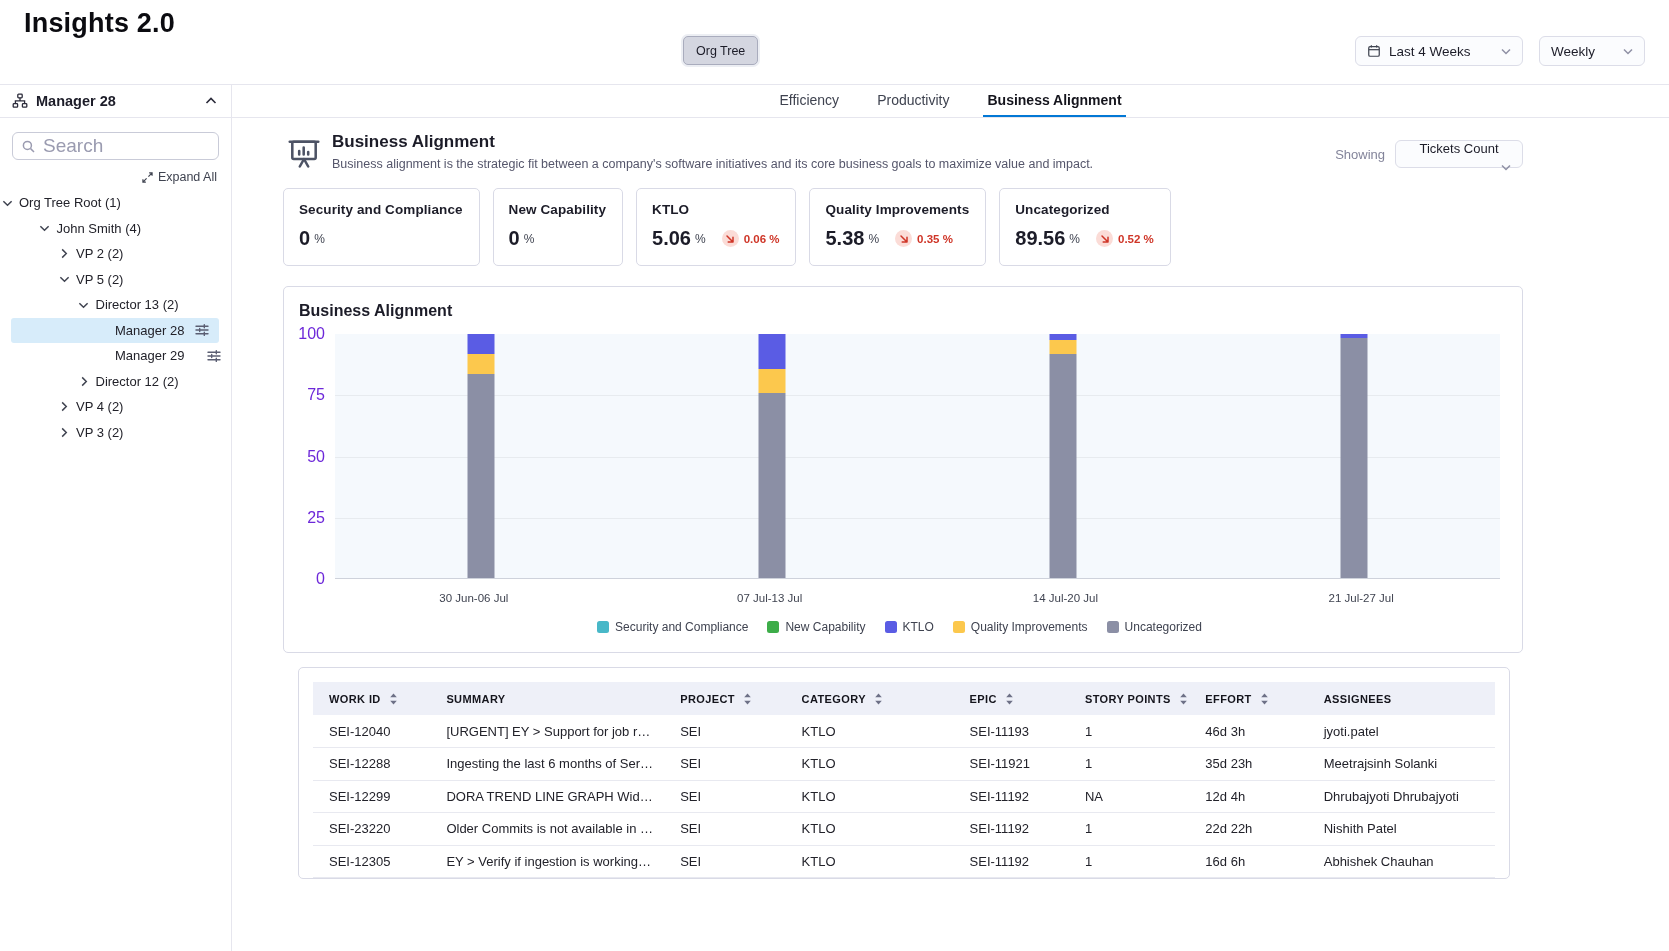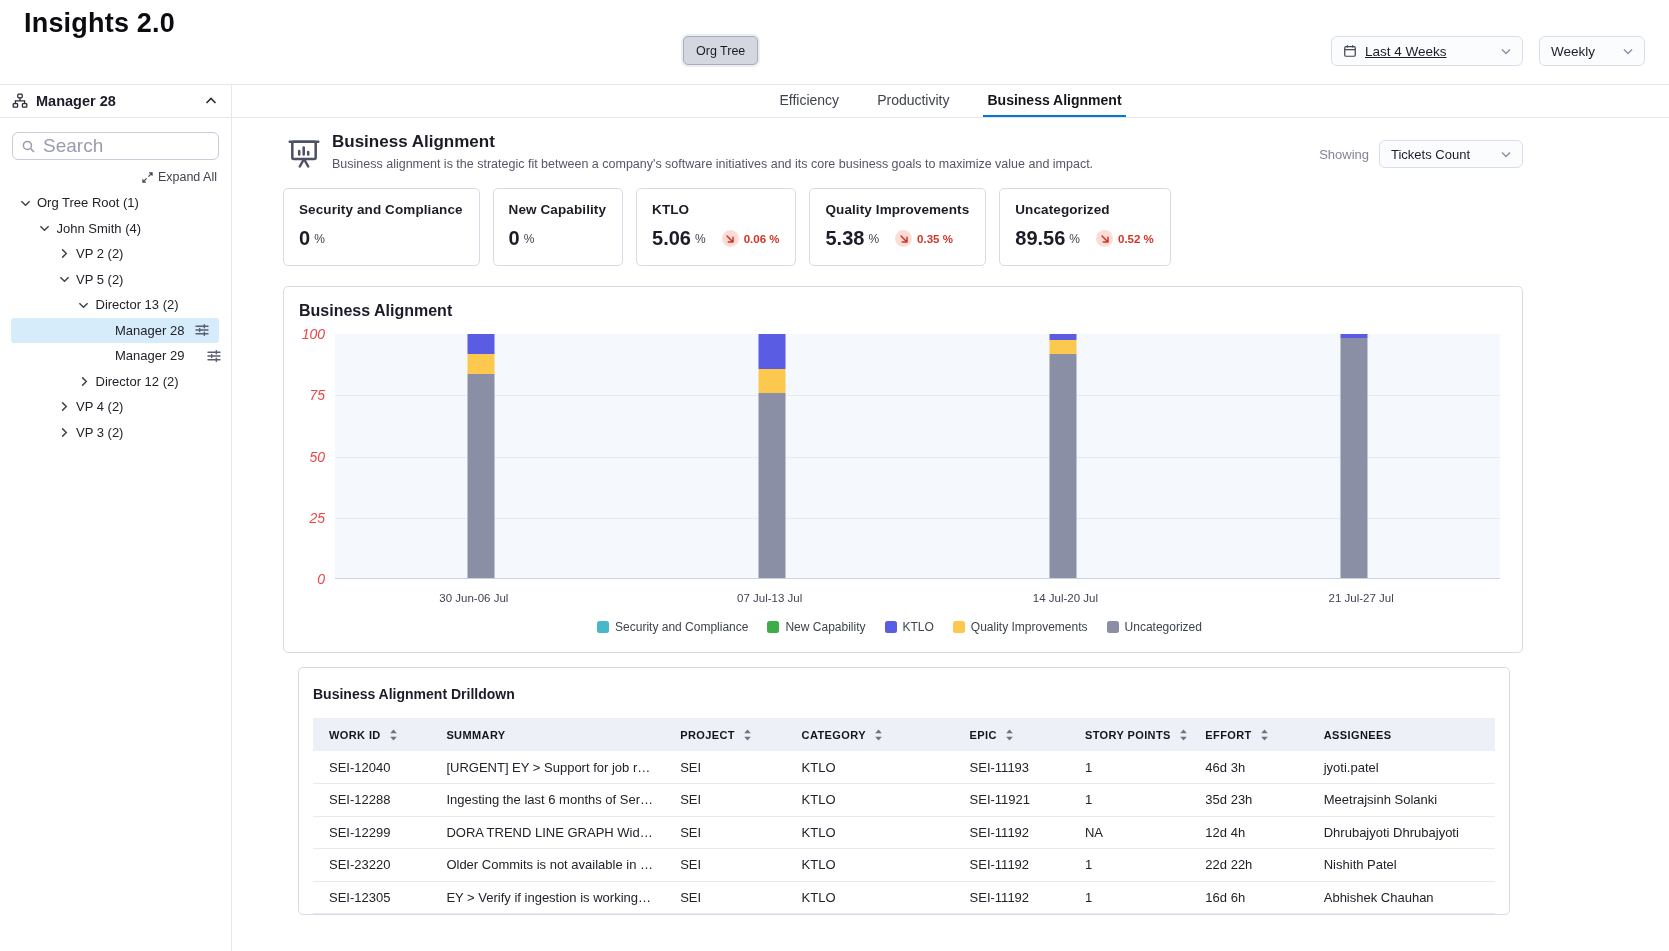--- a/index.html
+++ b/index.html
@@ -14,21 +14,21 @@
   .crumb-sep { margin-top:1px; }
   .page-title { font-size:27px; font-weight:700; color:#0b0b10; padding:8px 0 0 24px; letter-spacing:.2px; }
   .orgtree-btn { position:absolute; left:683px; top:36px; height:29px; padding:0 12px;
     background:#d4d6e0; border:1px solid #a9acbd; border-radius:5px; box-shadow:0 0 0 2px #eceef3;
     font-size:12.5px; font-weight:400; color:#1c1c28; cursor:pointer; }
   .hdr-controls { position:absolute; right:24px; top:36px; display:flex; gap:16px; }
   .dropdown { display:flex; align-items:center; gap:8px; height:30px; padding:0 11px;
     border:1px solid #dcdde8; border-radius:6px; background:#fbfcfe; font-size:13.5px;
     color:#1c1c28; cursor:pointer; }
   .dropdown .chev { margin-left:auto; }
-  .dd-range { width:192px;text-decoration:underline; }
+  .dd-range { width:168px; }
   .dd-interval { width:106px; }
 
   
   .sidebar { position:absolute; left:0; top:85px; bottom:0; width:232px; border-right:1px solid #e6e6ee; background:#fff; }
   .sidebar-head { display:flex; align-items:center; gap:8px; height:33px; padding:0 14px 0 12px; border-bottom:1px solid #e6e6ee; }
   .sidebar-title { font-size:14.5px; font-weight:700; flex:1; }
   .search-wrap { margin:14px 12px 0 12px; display:flex; align-items:center; gap:8px; height:28px;
     border:1px solid #c9cbd8; border-radius:6px; padding:0 9px; background:#fff; }
   .search-wrap input { border:none; outline:none; flex:1; font-size:19px; color:#1c1c28;
     font-family:"Liberation Sans", sans-serif; background:transparent; }
@@ -51,40 +51,40 @@
   .tab.active { color:#14141c; font-weight:700; border-bottom-color:#0278d5; }
 
   .content { padding:10px 146px 0 51px; }
 
   .section-head { display:flex; align-items:flex-start; margin-top:4px; }
   .section-icon { width:36px; height:36px; margin:3px 10px 0 3px; }
   .section-title { font-size:17px; font-weight:700; }
   .section-desc { font-size:12.5px; color:#55566b; margin-top:5px; }
   .section-right { margin-left:auto; display:flex; align-items:center; gap:10px; margin-top:8px; }
   .showing-label { font-size:13px; color:#83849a; }
-  .dd-showing { width:144px; height:28px; font-size:13px; }
+  .dd-showing { width:128px; height:28px; font-size:13px;flex-direction:column; }
 
   
   .metric-row { display:flex; gap:13px; margin-top:17px; }
   .metric-card { border:1px solid #d9dae6; border-radius:5px; background:#fff; padding:13px 16px 15px 15px; min-width:120px; }
   .metric-label { font-size:13.5px; font-weight:700; letter-spacing:.1px; }
   .metric-value-row { display:flex; align-items:center; margin-top:10px; }
   .metric-value { font-size:20px; font-weight:700; }
   .metric-unit { font-size:12px; color:#3f4350; margin-left:4px; }
   .metric-delta { display:flex; align-items:center; gap:5px; margin-left:16px; }
   .delta-circle { width:17px; height:17px; border-radius:50%; background:#fbdcd7; display:flex; align-items:center; justify-content:center; }
   .delta-text { font-size:11.5px; font-weight:700; color:#cf3527; }
 
   
   .chart-card { border:1px solid #d9dae6; border-radius:5px; background:#fff; margin-top:20px; padding:15px 22px 14px 15px; }
   .chart-title { font-size:16px; font-weight:700; margin-bottom:14px; }
   .chart-body { position:relative; margin-left:36px; }
   .plot { position:relative; height:245px; background:#f5f9fd; border-bottom:1px solid #ced2db; }
   .gridline { position:absolute; left:0; right:0; height:1px; background:#e7ebef; }
-  .ytick { position:absolute; right:calc(100% + 10px); transform:translateY(-50%); font-size:14px; color:#ef4444; white-space:nowrap;font-style:italic; }
+  .ytick { position:absolute; right:calc(100% + 10px); transform:translateY(-50%); font-size:16px; color:#6d28d9; white-space:nowrap; }
   .bar-slot { position:absolute; bottom:0; width:25%; height:100%; }
   .bar { position:absolute; bottom:0; left:50%; transform:translateX(-50%); width:27px; display:flex; flex-direction:column-reverse; height:100%; }
   .bar-seg { width:100%; }
   .x-labels { display:flex; margin-left:36px; margin-top:13px;gap:18px; }
   .x-label { width:25%; text-align:center; font-size:11.5px; color:#3f4350; }
   .legend { display:flex; justify-content:center; gap:19px; margin-top:16px; margin-bottom:4px; }
   .legend-item { display:flex; align-items:center; gap:6px; font-size:12px; color:#3f4350; cursor:pointer; }
   .legend-swatch { width:12px; height:12px; border-radius:2.5px; }
 
   
@@ -159,21 +159,21 @@
   </div>
   <div class="expand-all">
     <span>
       <svg width="11" height="11" viewBox="0 0 12 12" fill="none" stroke="#3f4350" stroke-width="1.3">
         <path d="M7 5 L11 1 M7.8 1 H11 V4.2 M5 7 L1 11 M1 7.8 V11 H4.2"></path>
         </svg>
     </span>
     <span>Expand All</span>
   </div>
   <div class="tree" id="tree">
-      <div class="tree-row" style="padding-left: 18px;">
+      <div class="tree-row" style="">
         <span class="tree-chev ">
           <svg width="11" height="8" viewBox="0 0 12 8" fill="none" stroke="#3f4350" stroke-width="1.6">
             <polyline points="1.5,2 6,6.5 10.5,2"></polyline>
           </svg>
         </span>
         <span class="tree-label">Org Tree Root (1)</span>
       </div>
       <div class="tree-row" style="padding-left: 37.5px;">
         <span class="tree-chev ">
           <svg width="11" height="8" viewBox="0 0 12 8" fill="none" stroke="#3f4350" stroke-width="1.6">
@@ -422,21 +422,20 @@
             <span>Quality Improvements</span>
           </div>
           <div class="legend-item">
             <span class="legend-swatch" style="background:#8b8fa5"></span>
             <span>Uncategorized</span>
           </div>
         </div>
     </div>
 
     <div class="table-card">
-      <div class="table-title">Business Alignment Drilldown</div>
       <table>
         <colgroup id="cols">
             <col style="width: 116px;">
             <col style="width: 231px;">
             <col style="width: 120px;">
             <col style="width: 166px;">
             <col style="width: 114px;">
             <col style="width: 119px;">
             <col style="width: 117px;">
             <col style="width: 185px;">

